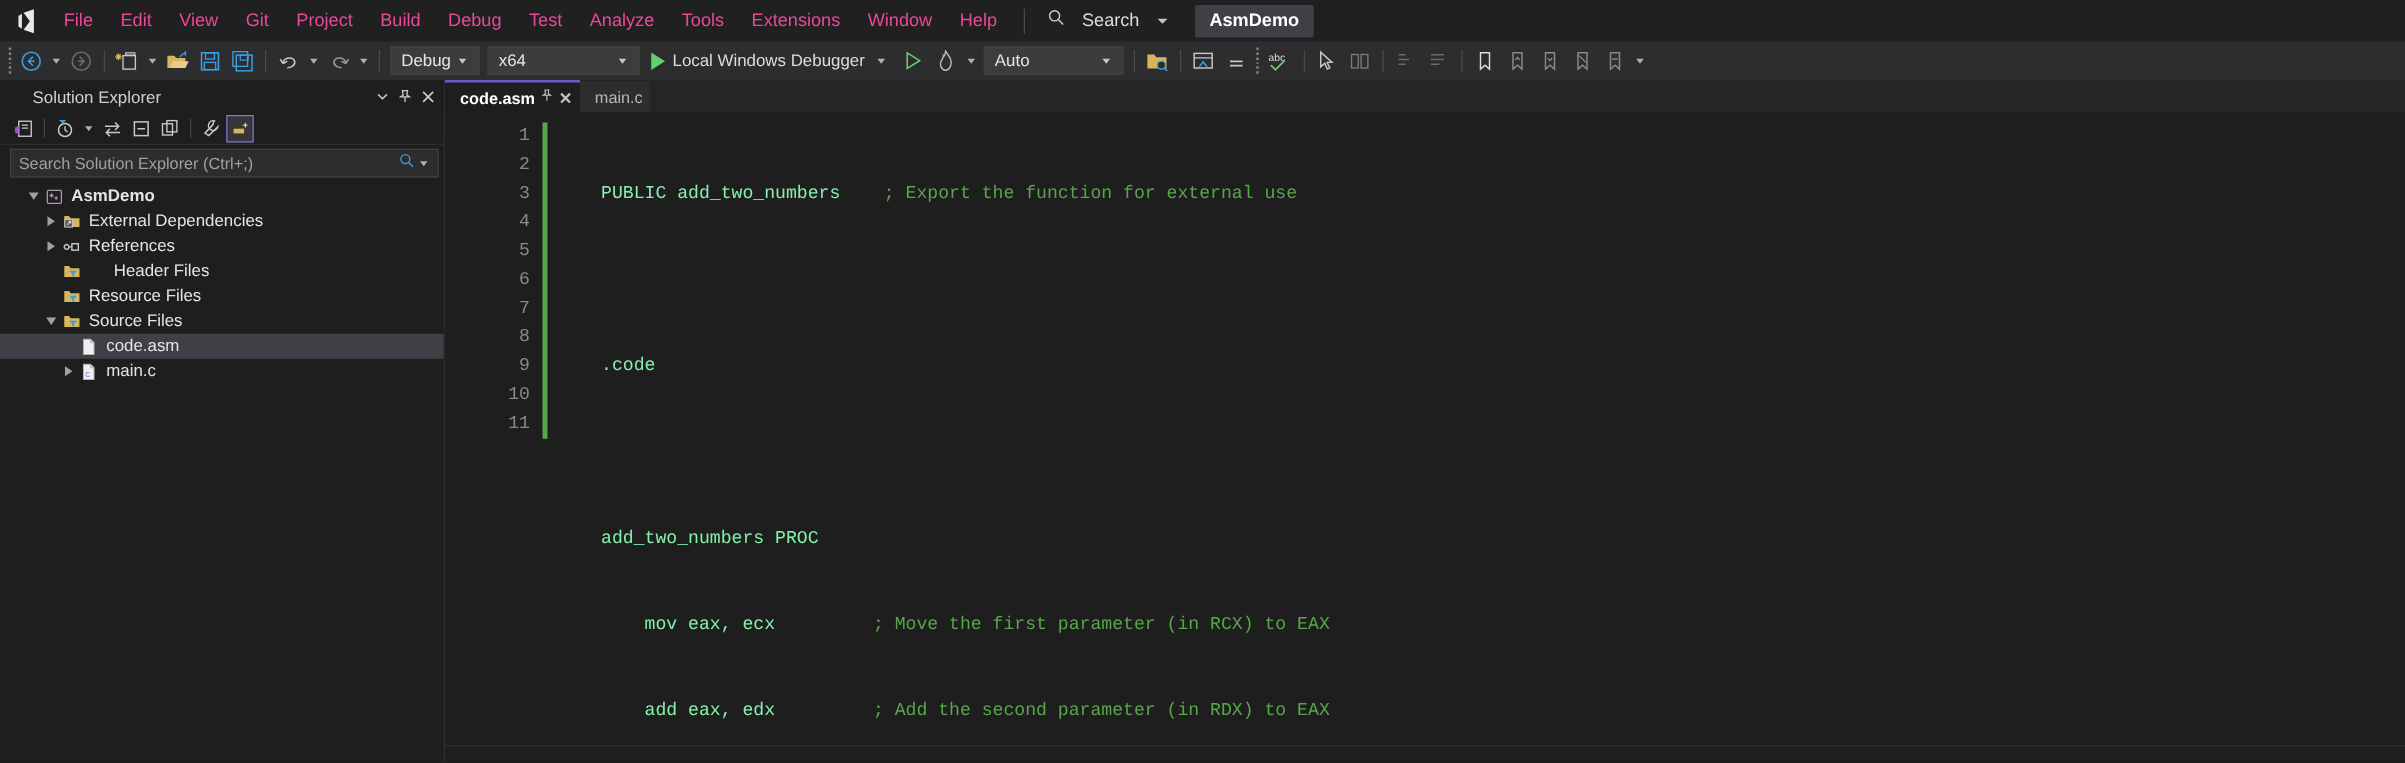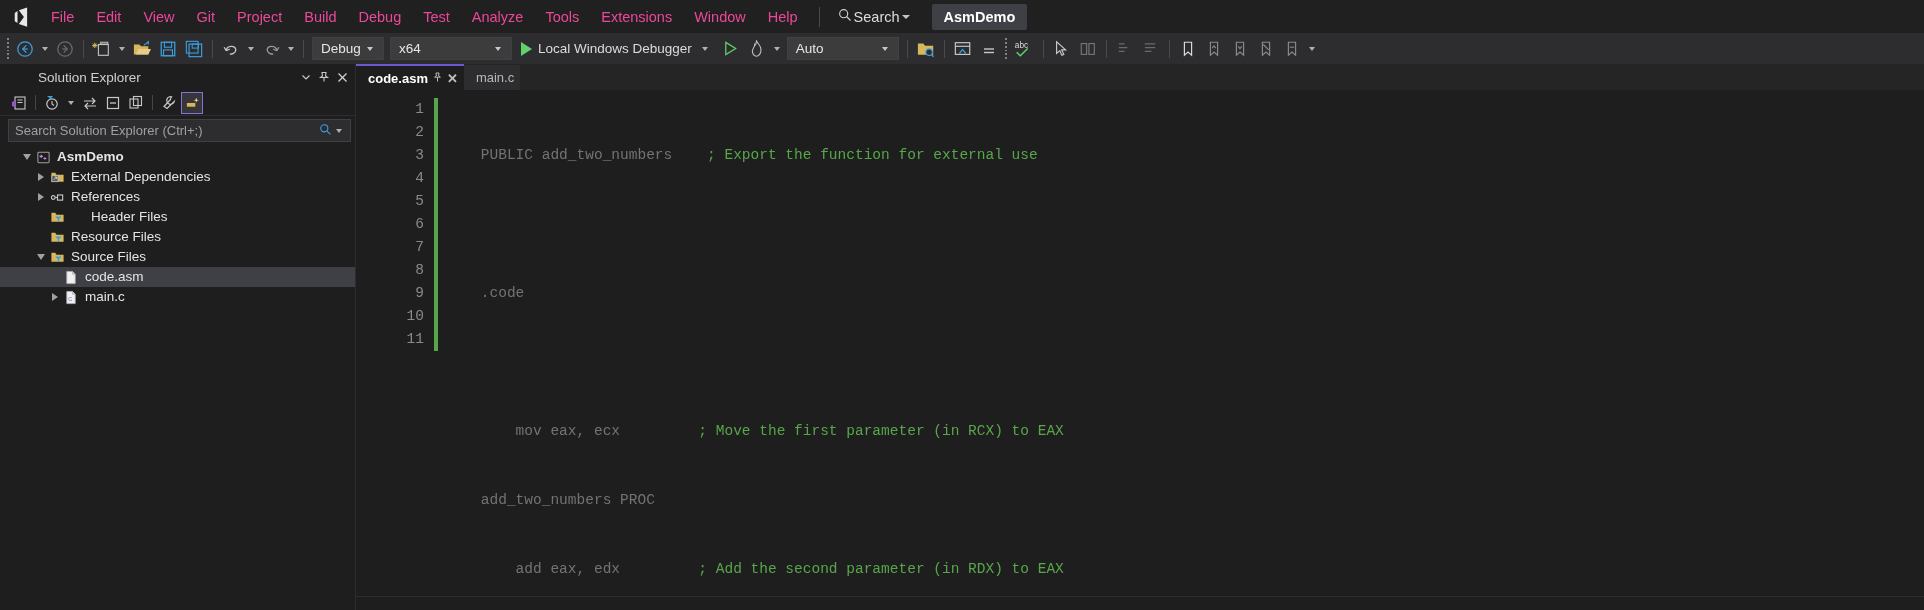--- a/index.html
+++ b/index.html
@@ -27,21 +27,21 @@
     font-size: 14.5px;
     color: #ec4899;
     padding: 5px 11px;
     cursor: default;
     white-space: nowrap;
   }
   #menu-sep {
     width: 1px; height: 20px; background: #4a4a4a; margin: 0 10px;
   }
   #search-box {
-    display: flex; align-items: center; gap: 2px;
+    display: flex; align-items: center; gap: 14px;
     padding: 4px 8px;
     cursor: text;
   }
   #search-label { font-size: 14.5px; color: #dcdcdc; }
   .caret-down {
     width: 0; height: 0;
     border-left: 4px solid transparent;
     border-right: 4px solid transparent;
     border-top: 4px solid #c5c5c5;
     display: inline-block;
@@ -124,21 +124,20 @@
     background: #1e1e1e;
     border-right: 1px solid #2d2d30;
     display: flex; flex-direction: column;
     flex: 0 0 356px;
   }
   #se-header {
     height: 26px;
     display: flex; align-items: center;
     padding: 0 4px 0 26px;
     background: #1e1e1e;
-    margin-left: 12px;
   }
   #se-title { font-size: 13.5px; color: #d0d0d0; flex: 1; }
   .se-hdr-btn {
     width: 18px; height: 18px;
     display: flex; align-items: center; justify-content: center;
     color: #c0c0c0;
   }
   #se-toolbar {
     height: 26px;
     display: flex; align-items: center;
@@ -266,21 +265,21 @@
     flex: 1;
     padding: 8px 0 0 8px;
     font-family: "Liberation Mono", monospace;
     font-size: 14.5px;
     line-height: 23px;
     white-space: pre;
     overflow: hidden;
   }
   .cl { height: 23px; }
   .tok-com { color: #57a64a; }
-  .tok-plain { color: #737373; }
+  .tok-plain { color: #86efac; }
   #vscroll-h {
     height: 14px;
     background: #1e1e1e;
     border-top: 1px solid #2d2d30;
   }
 </style>
 </head>
 <body>
 
 <div id="menubar">
@@ -763,22 +762,22 @@
 
       <div id="change-bar">
         <div class="cb-seg" style="height:253px;"></div>
       </div>
 
       <div id="code-text">
         <div class="cl"><span class="tok-plain">    PUBLIC add_two_numbers    </span><span class="tok-com">; Export the function for external use</span></div>
         <div class="cl">&nbsp;</div>
         <div class="cl"><span class="tok-plain">    .code</span></div>
         <div class="cl">&nbsp;</div>
+        <div class="cl"><span class="tok-plain">    add_two_numbers PROC</span></div>
         <div class="cl"><span class="tok-plain">        mov eax, ecx         </span><span class="tok-com">; Move the first parameter (in RCX) to EAX</span></div>
-        <div class="cl"><span class="tok-plain">    add_two_numbers PROC</span></div>
         <div class="cl"><span class="tok-plain">        add eax, edx         </span><span class="tok-com">; Add the second parameter (in RDX) to EAX</span></div>
         
         
         
         
       </div>
     </div>
 
     <div id="vscroll-h"></div>
   </div>

